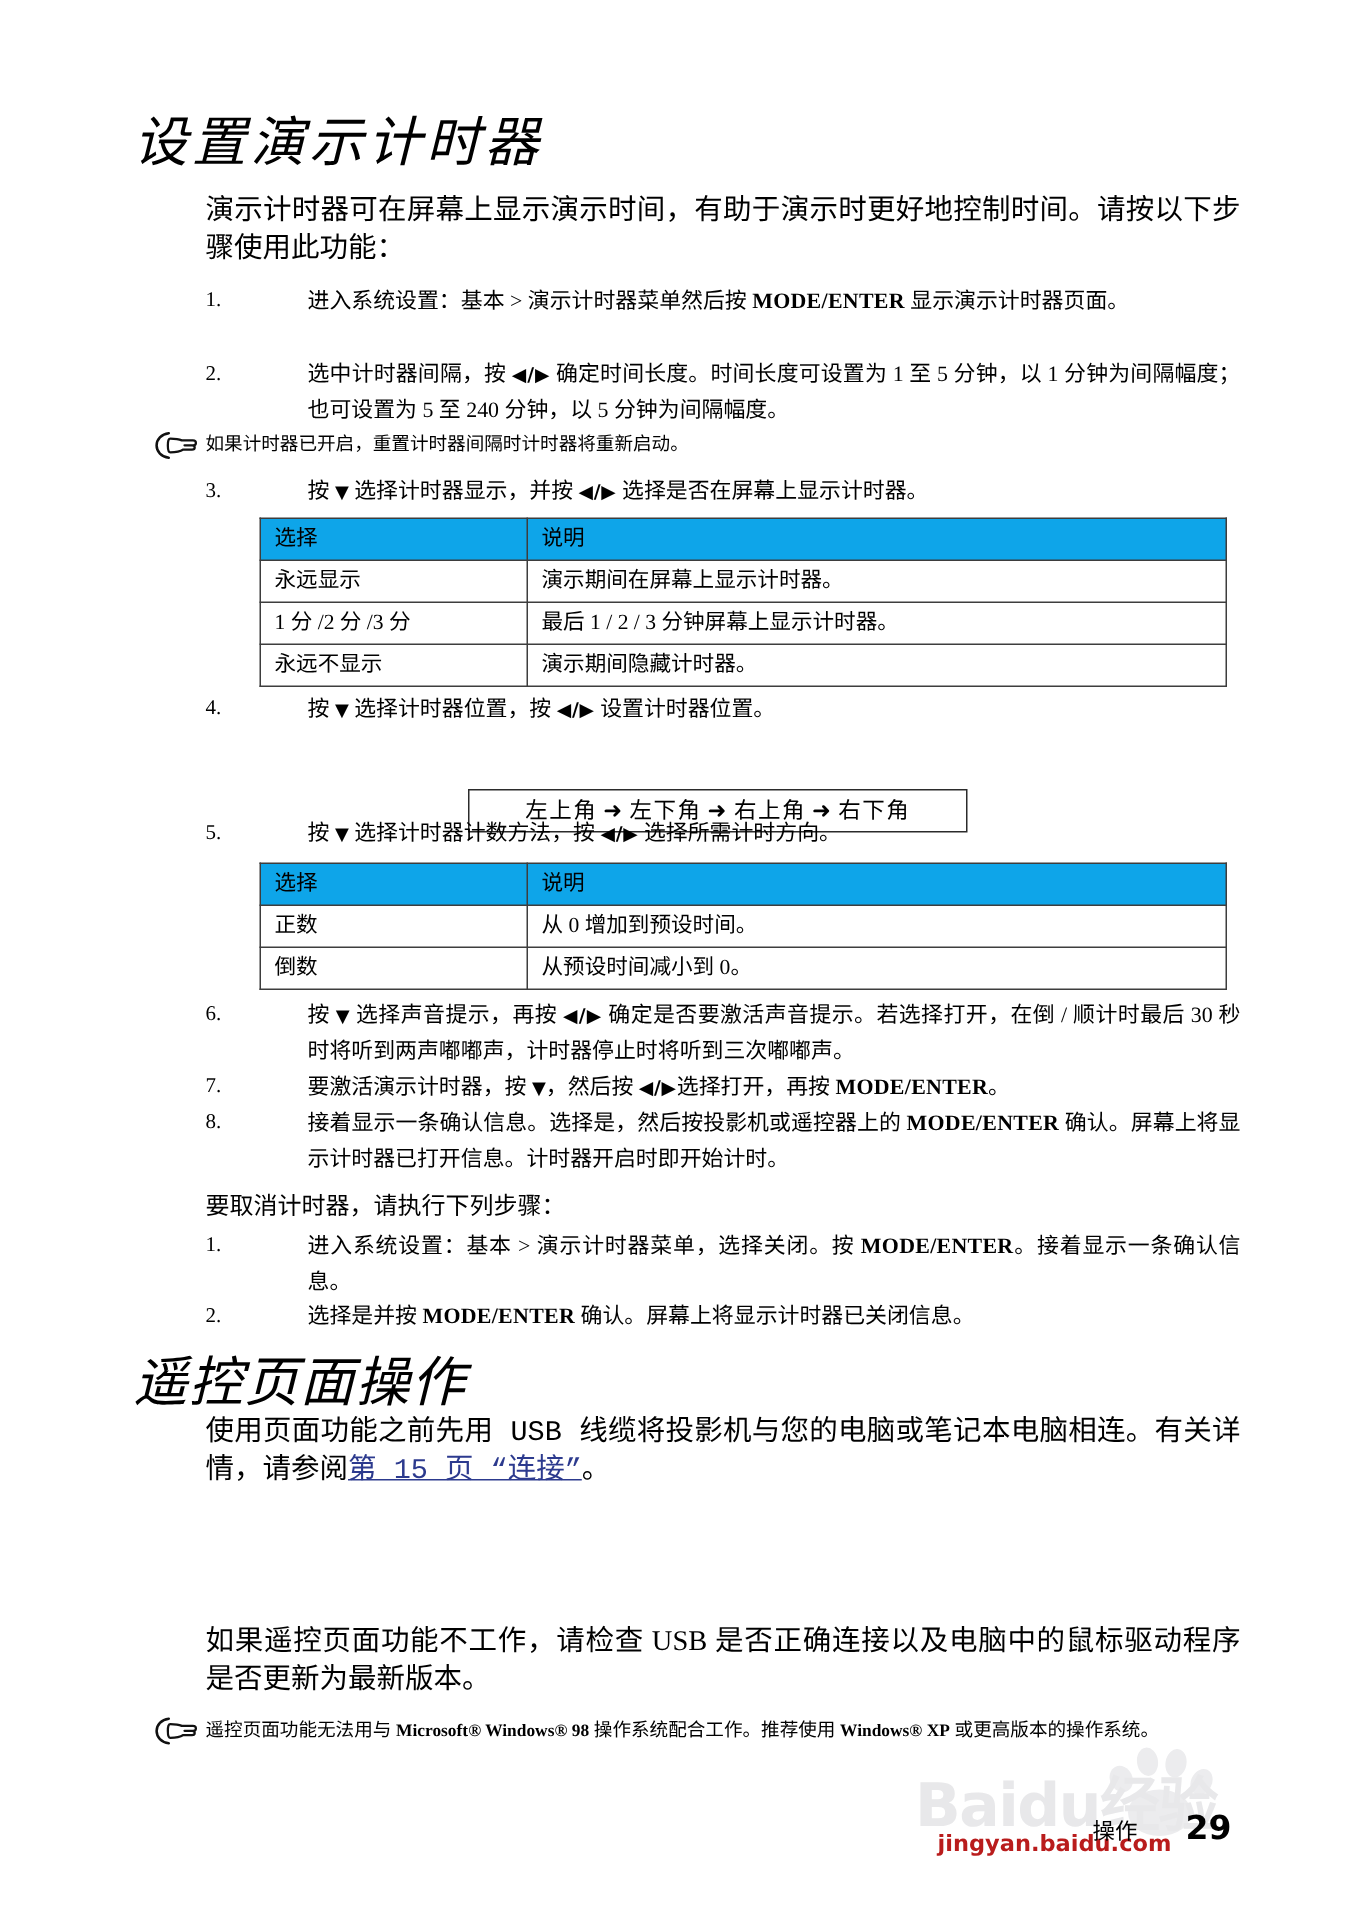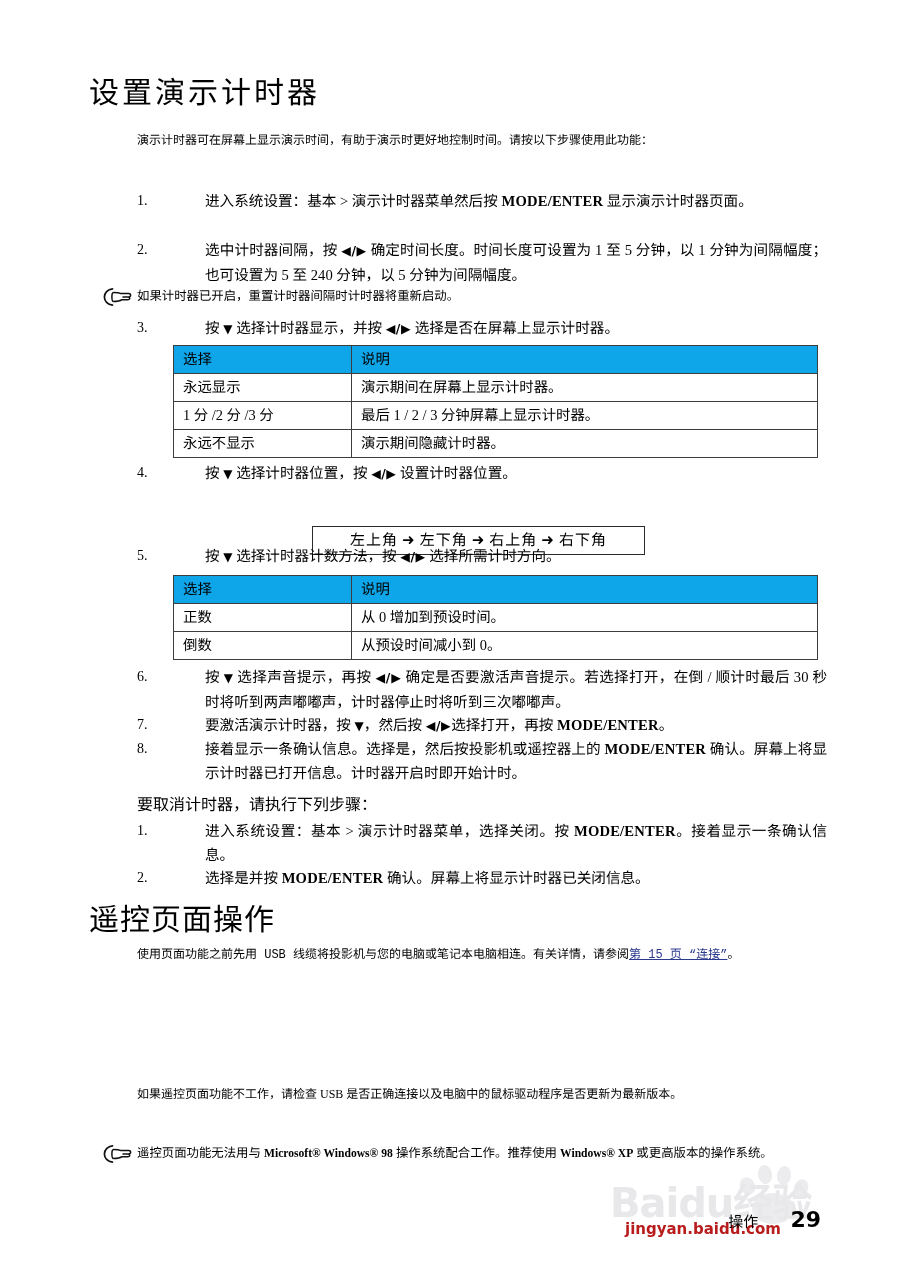--- a/index.html
+++ b/index.html
@@ -72,36 +72,37 @@
   .wm-paw .p4 { left: 58px; top: 16px; width: 14px; height: 18px; transform: rotate(26deg); }
   .wm-paw .p5 { left: 16px; top: 30px; width: 42px; height: 31px; }
 
   
   .content { position: absolute; inset: 0; z-index: 2; }
 
   
   .h1 {
     position: absolute;
     left: 89px;
-    font-size: 30px;
+    font-size: 36px;
     font-weight: normal;
     letter-spacing: 3px;
     line-height: 1.1;
     white-space: nowrap;
     font-family: "DejaVu Serif", "Liberation Serif", serif;
+    font-style: italic;
   }
   .h1.sec1 { top: 76px; }
   .h1.sec2 { top: 903px; letter-spacing: 1px; }
 
   
   .para {
     position: absolute;
     left: 137px;
     width: 690px;
-    font-size: 12px;
+    font-size: 19px;
     line-height: 25px;
     text-align: justify;
     text-justify: inter-character;
   }
 
   
   .li {
     position: absolute;
     left: 137px;
     width: 690px;

